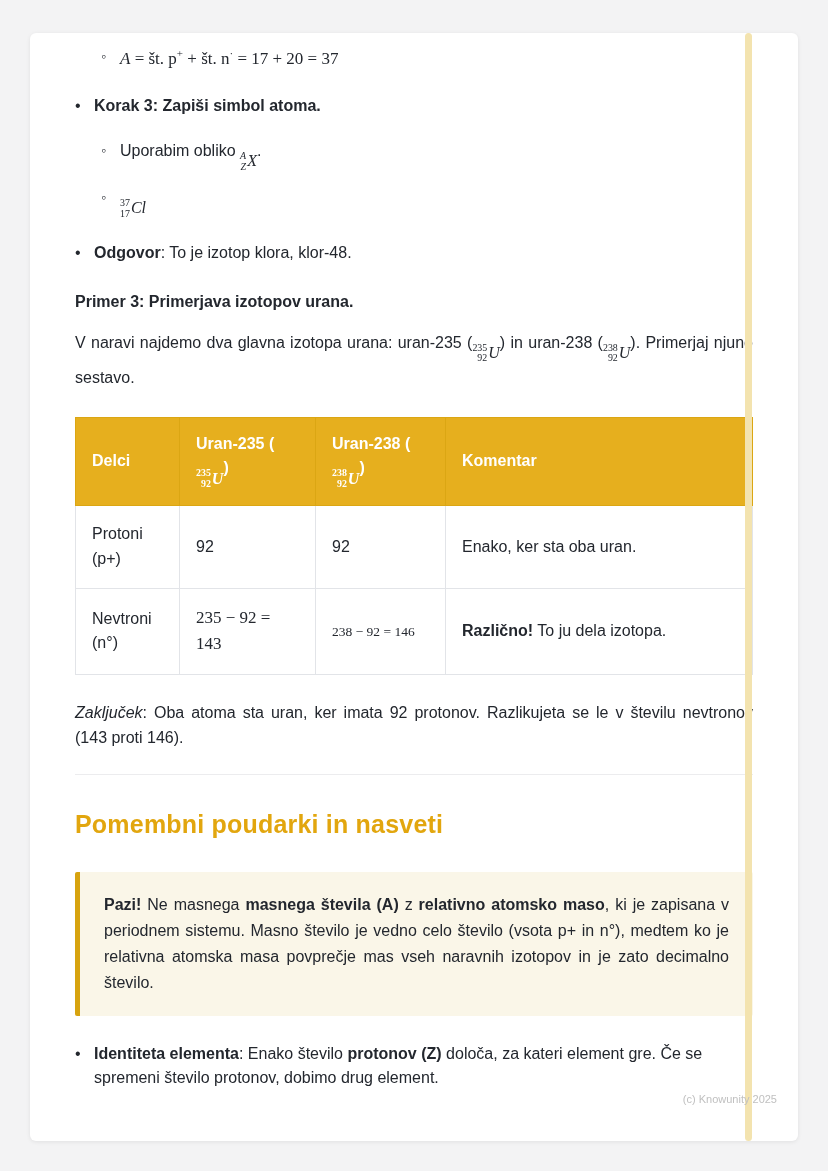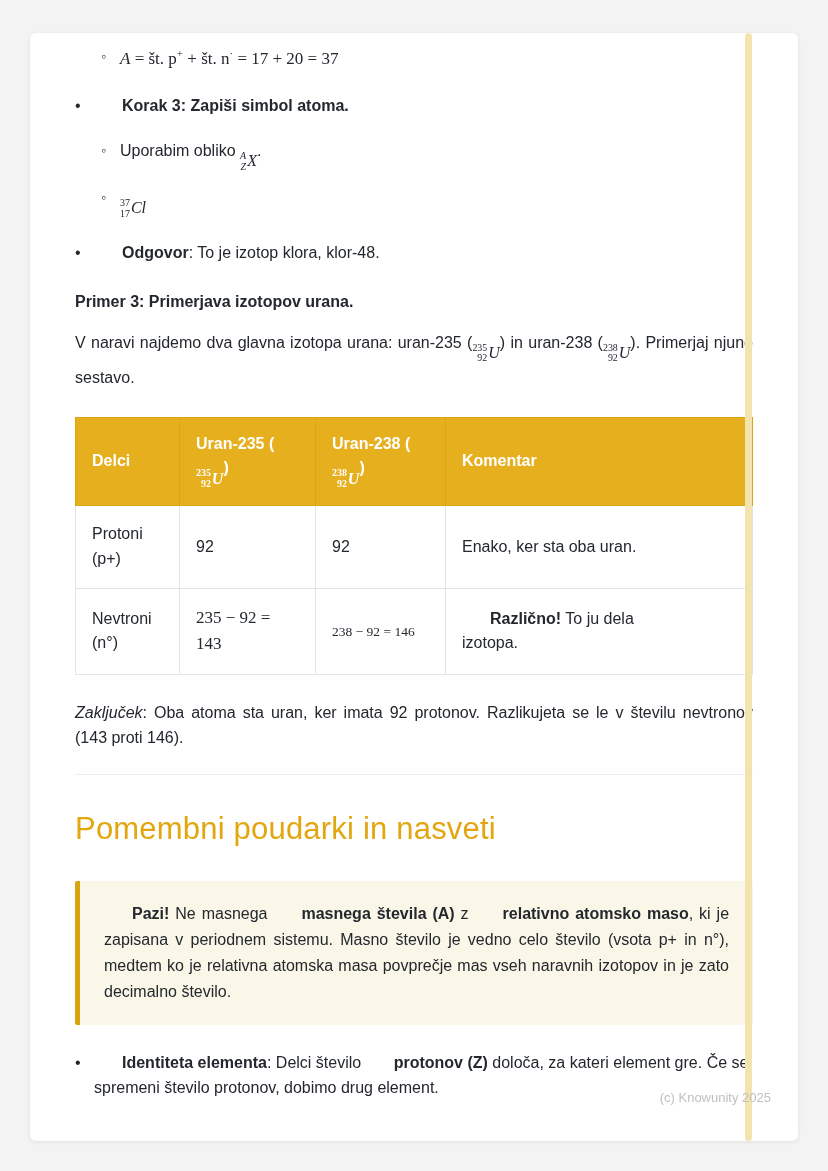--- a/index.html
+++ b/index.html
@@ -33,21 +33,21 @@
     z-index: 0;
   }
   ul { list-style: none; margin: 0; padding: 0; }
   li { position: relative; padding-left: 19px; }
   li .marker { position: absolute; left: 0; top: 0; }
   li.circle { margin-left: 26px; }
   li.circle .marker { font-size: 14px; top: 1px; }
   .mt20 { margin-top: 20px; }
   .mt22 { margin-top: 22px; }
   .mt12 { margin-top: 12px; }
-  .b { font-weight: bold; margin-left: 28px; }
+  .b { font-weight: bold; }
   .it { font-style: italic; }
   .math { font-family: "Liberation Serif", serif; font-size: 17px; }
   .math sup { font-size: 11px; }
   .mi { font-style: italic; }
   .nuclide { display: inline-flex; align-items: center; font-family: "Liberation Serif", serif; vertical-align: -3px; }
   .nuclide .scripts { display: inline-flex; flex-direction: column; align-items: flex-end; font-size: 0.62em; line-height: 1.08; margin-right: 1px; font-style: normal; }
   .nuclide .sym { font-style: italic; }
   p.bold-head { margin: 24px 0 0; font-weight: bold; }
   p.intro { margin: 16px 0 0; text-align: justify; }
   table.iso {
@@ -75,39 +75,39 @@
   .col1 { width: 104px; }
   .col2 { width: 136px; }
   .col3 { width: 130px; }
   .nuc-line { display: block; }
   .kom-span { display: inline-block; max-width: 205px; }
   .math-small { font-family: "Liberation Serif", serif; font-size: 13.5px; white-space: nowrap; margin-top: 9px; }
   p.zakljucek { margin: 26px 0 0; text-align: justify; }
   hr.divider { border: none; border-top: 1px solid #ececee; margin: 24px 0 0; }
   h1.section {
     color: #e2a60e;
-    font-size: 31px;
-    font-weight: normal;
+    font-size: 25px;
+    font-weight: bold;
     margin: 30px 0 0;
     letter-spacing: 0.2px;
   }
   .callout {
     margin-top: 28px;
     background: #faf6e8;
     border-left: 5px solid #d7a30f;
     border-radius: 2px;
     padding: 20px 24px;
     text-align: justify;
     line-height: 1.62;
   }
   .last-bullet { margin-top: 26px; }
   .watermark {
     position: absolute;
-    right: 27px; bottom: 36px;
-    font-size: 13px;
+    right: 21px; bottom: 36px;
+    font-size: 11px;
     color: #c0c0c0;
     z-index: 2;
   }
 </style>
 </head>
 <body>
 
 <div class="page">
   <div class="edge-strip"></div>
 
@@ -218,20 +218,20 @@
 
     <h1 class="section">Pomembni poudarki in nasveti</h1>
 
     <div class="callout">
       <span class="b">Pazi!</span><span> Ne masnega </span><span class="b">masnega števila (A)</span><span> z </span><span class="b">relativno atomsko maso</span><span>, ki je zapisana v periodnem sistemu. Masno število je vedno celo število (vsota p+ in n°), medtem ko je relativna atomska masa povprečje mas vseh naravnih izotopov in je zato decimalno število.</span>
     </div>
 
     <ul>
       <li class="last-bullet">
         <span class="marker">•</span>
-        <span class="b">Identiteta elementa</span><span>: Delci število </span><span class="b">protonov (Z)</span><span> določa, za kateri element gre. Če se spremeni število protonov, dobimo drug element.</span>
+        <span class="b">Identiteta elementa</span><span>: Enako število </span><span class="b">protonov (Z)</span><span> določa, za kateri element gre. Če se spremeni število protonov, dobimo drug element.</span>
       </li>
     </ul>
 
   </div>
 
   <div class="watermark">(c) Knowunity 2025</div>
 </div>
 
 </body></html>

